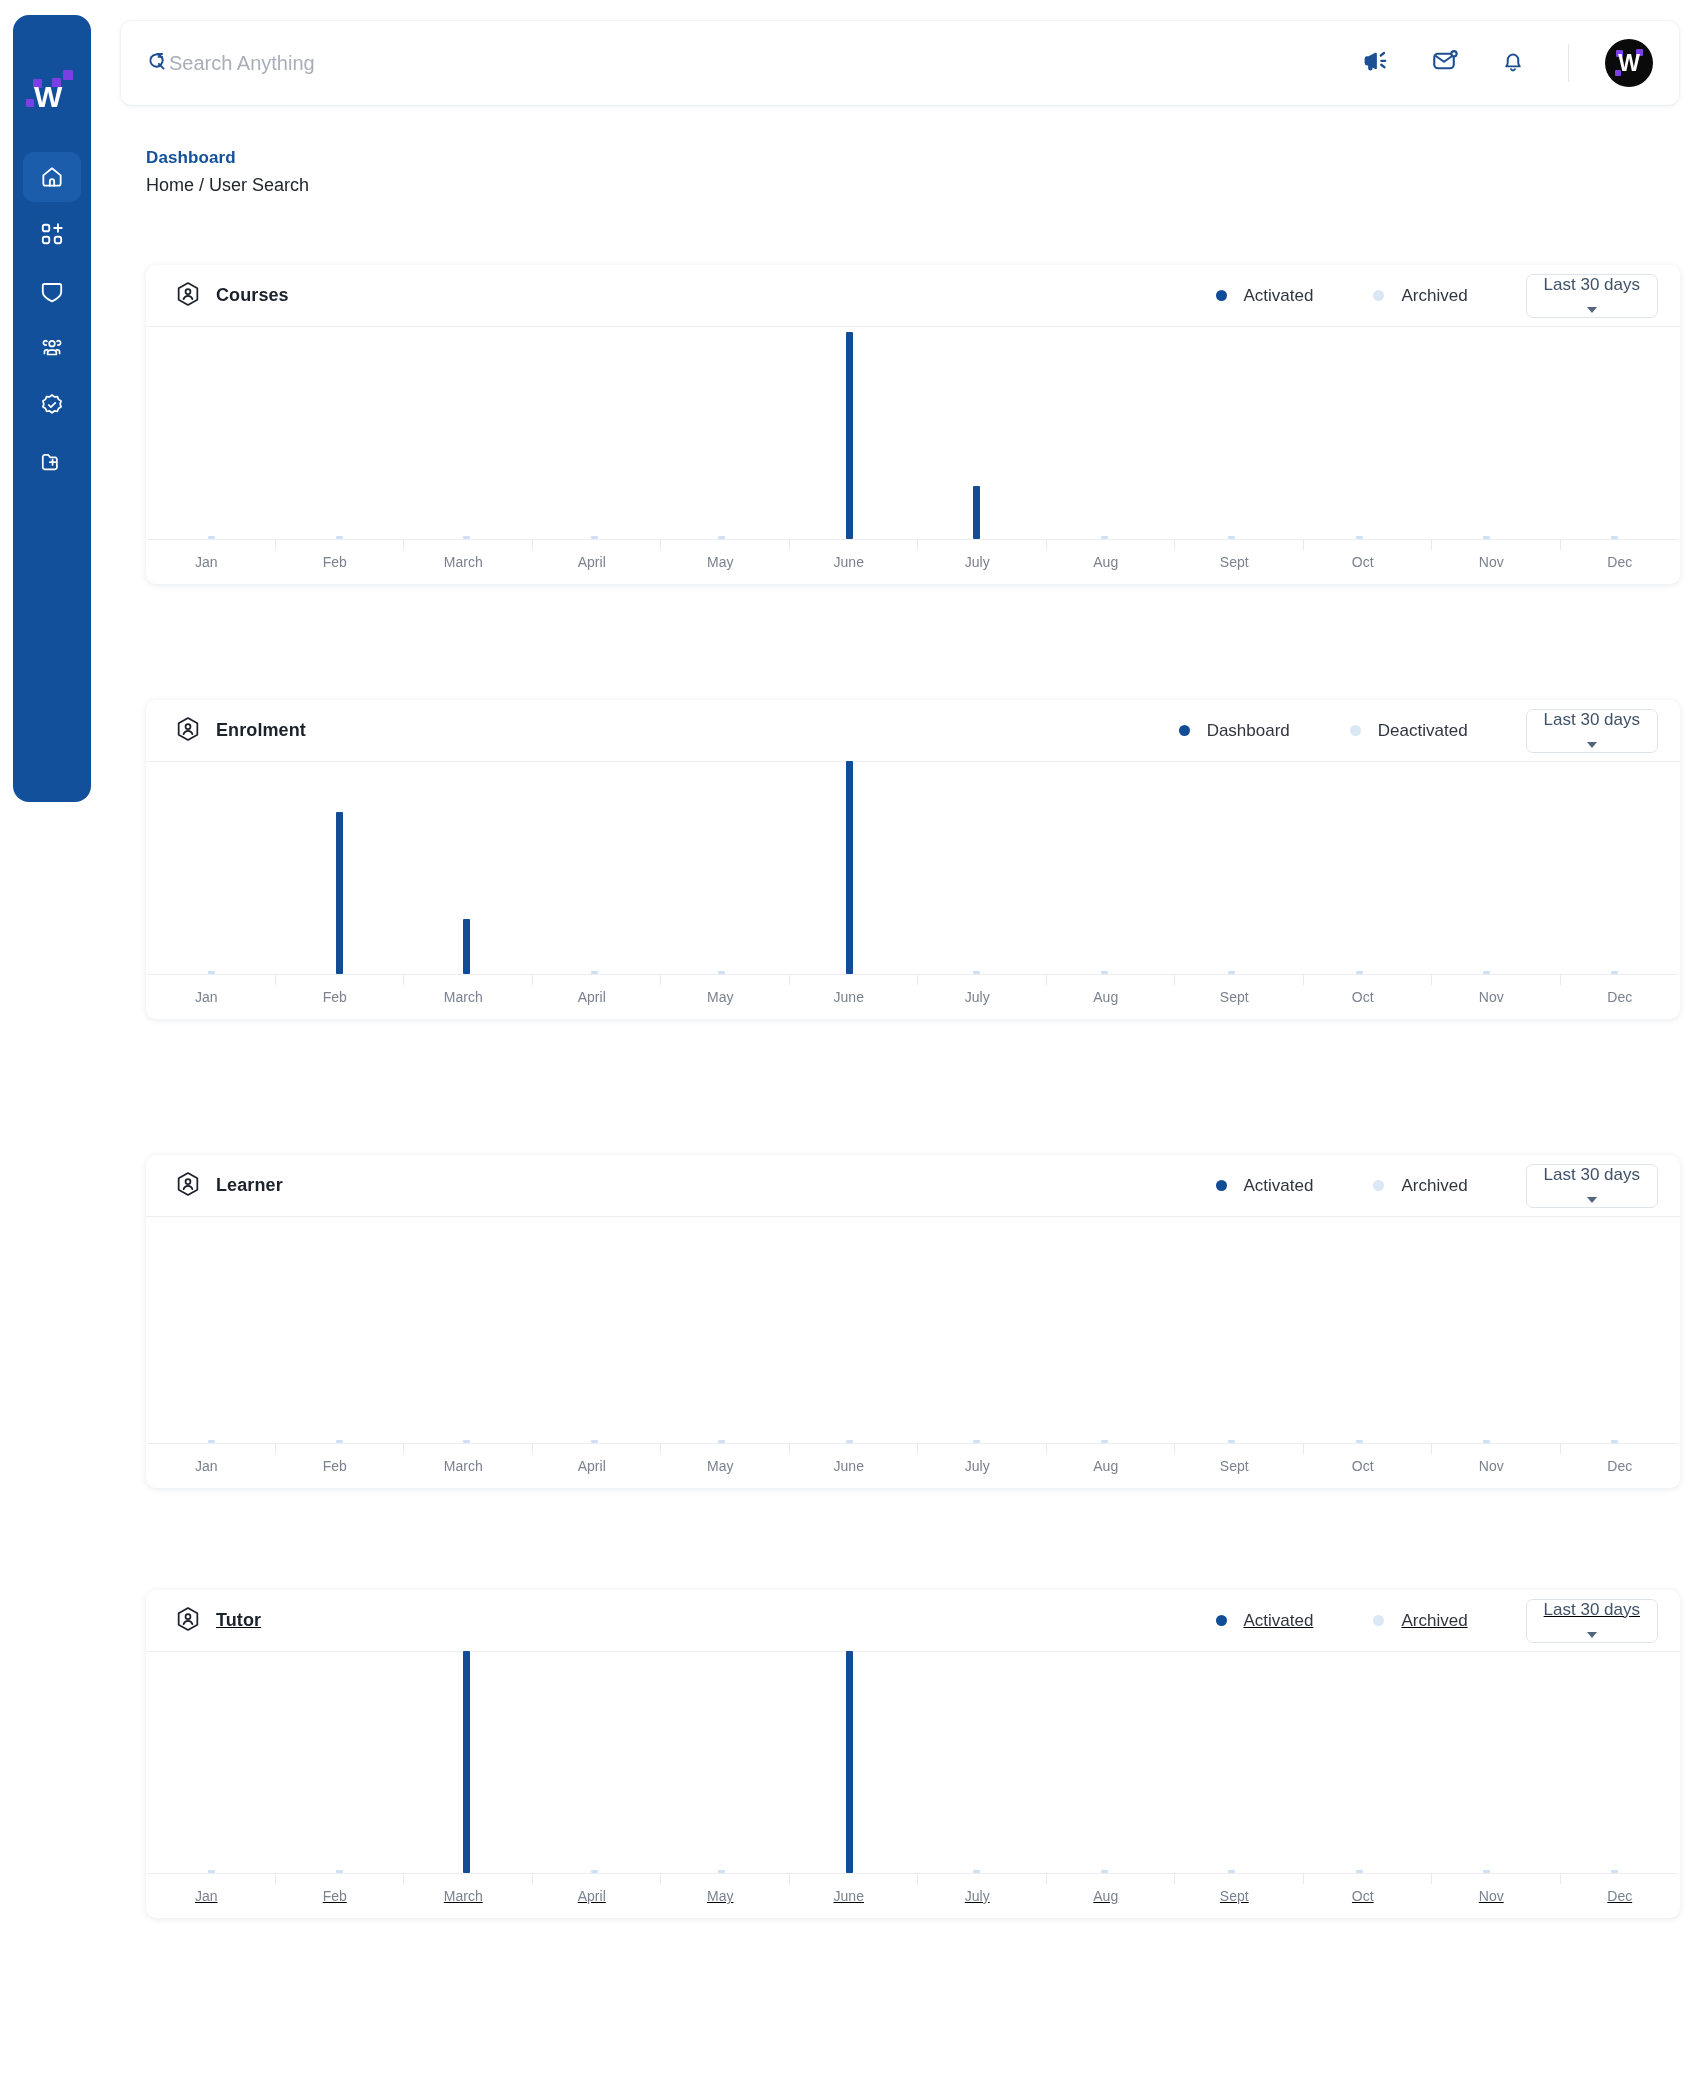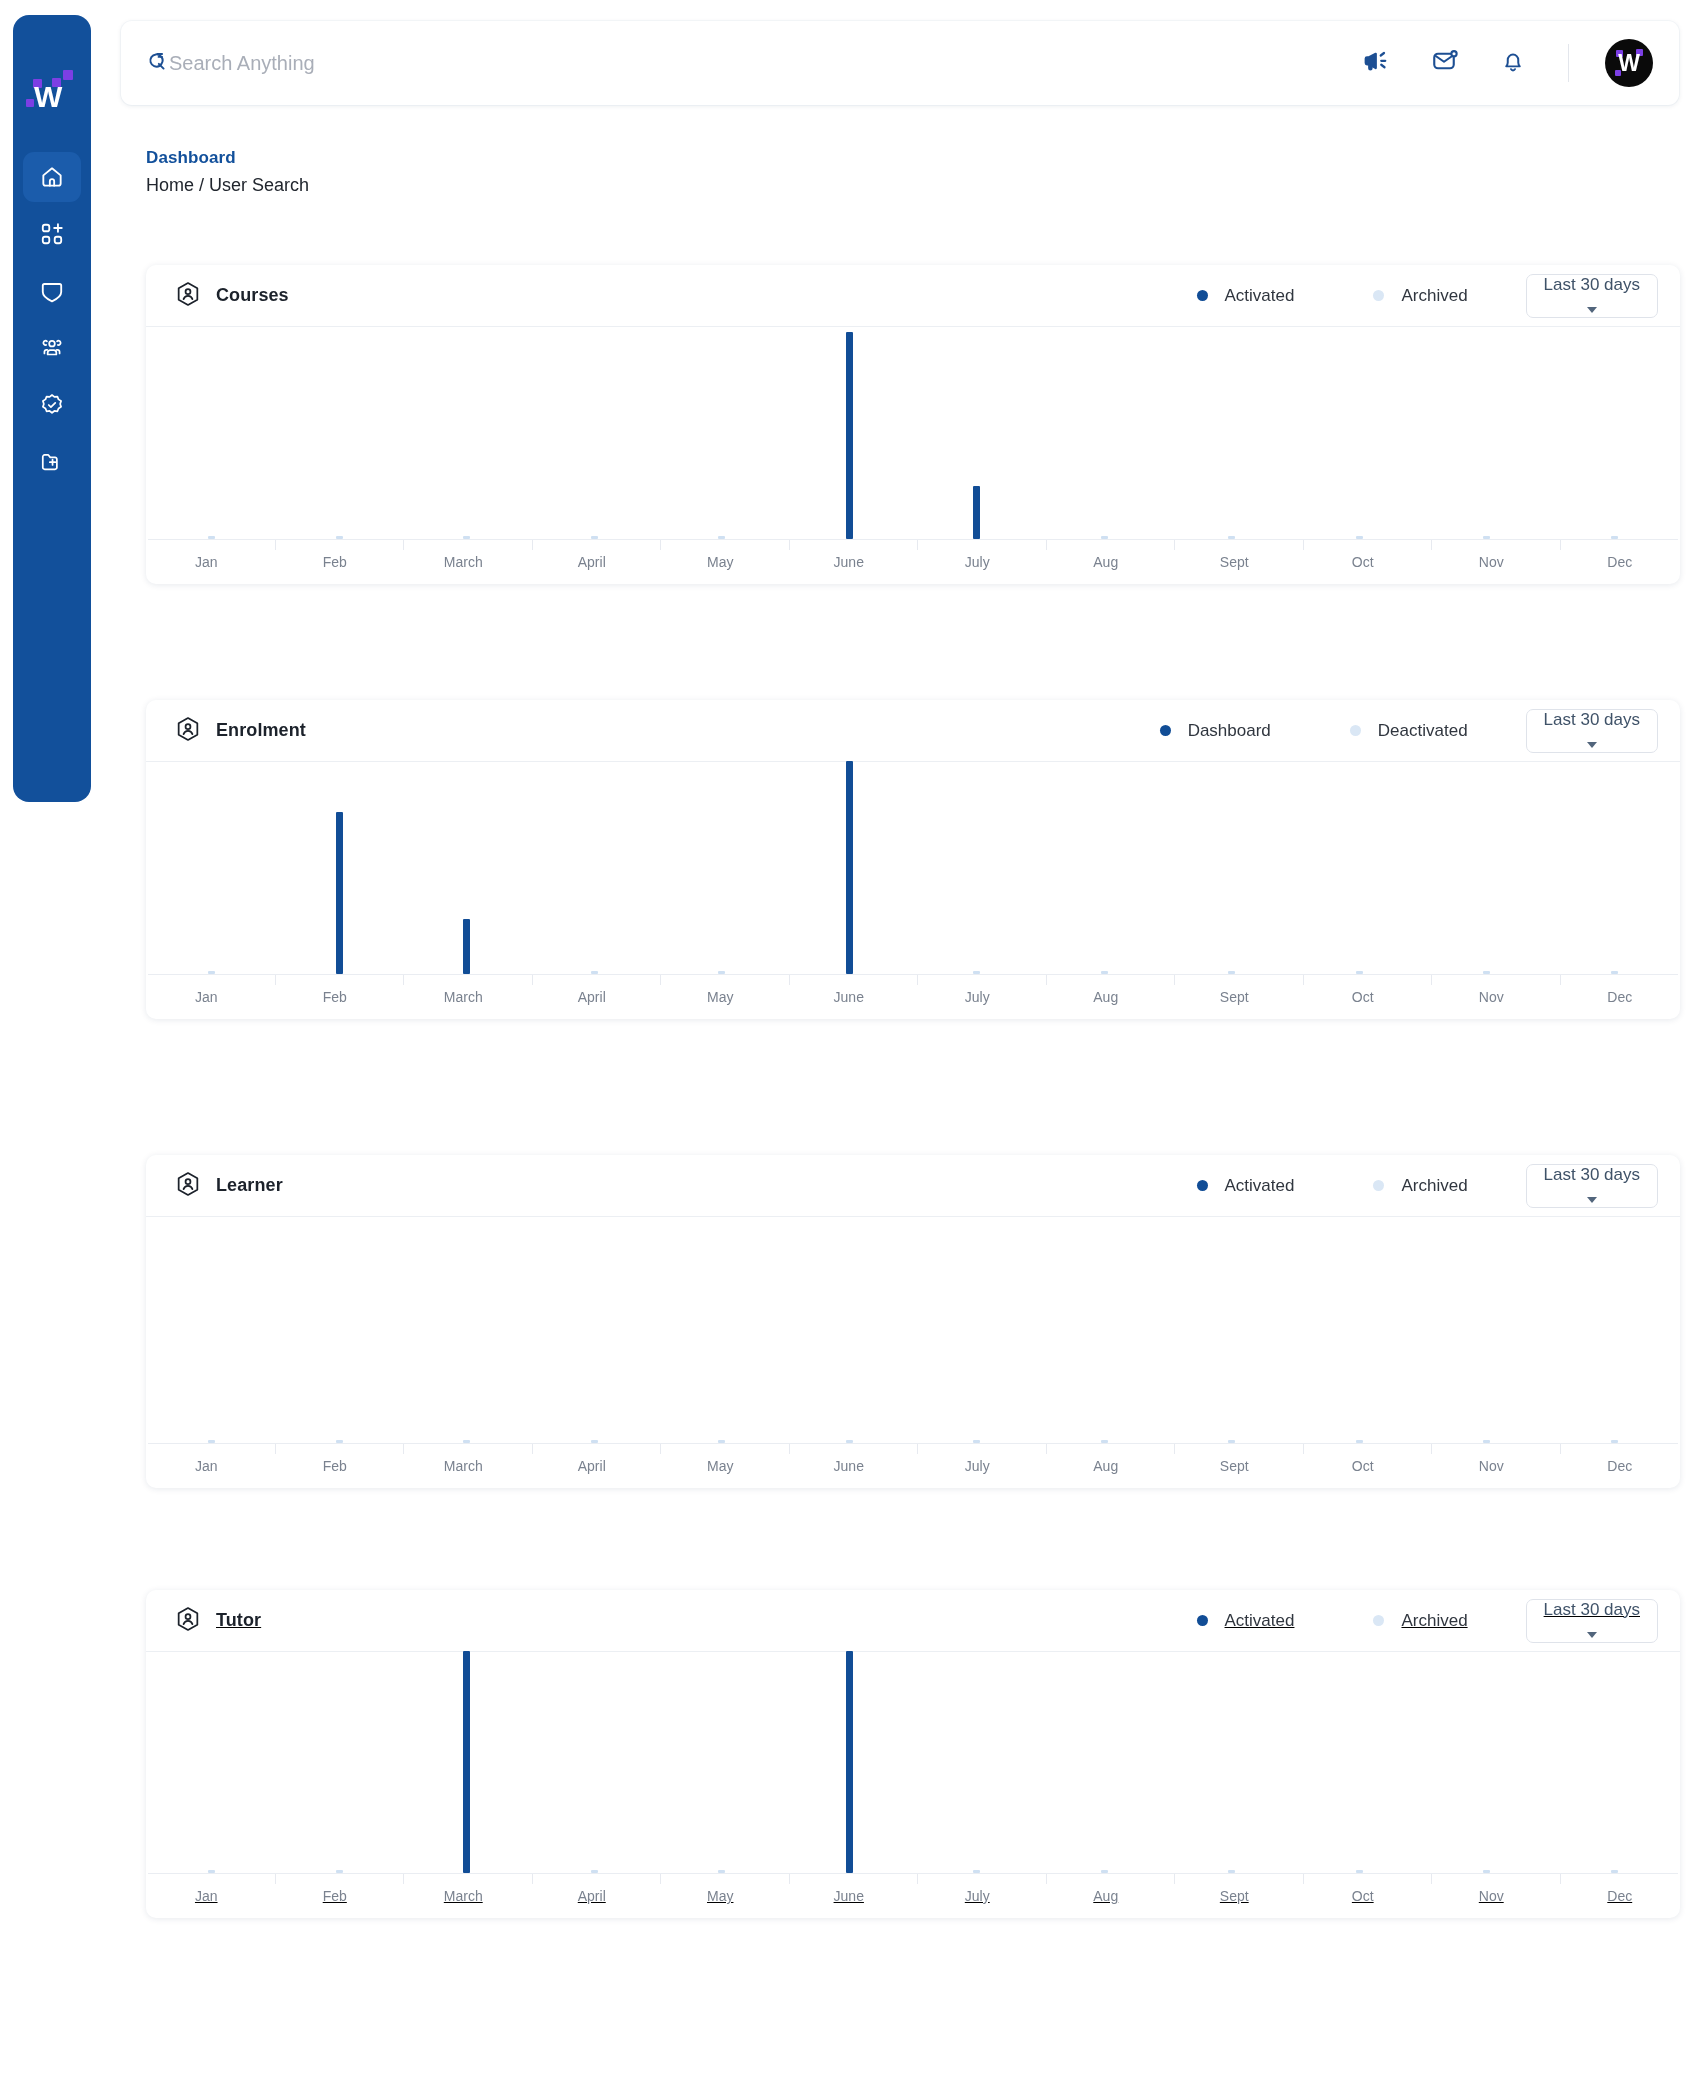--- a/index.html
+++ b/index.html
@@ -152,21 +152,21 @@
   }
   .card-title-wrap { display: flex; align-items: center; gap: 14px; }
   .card-title {
     font-size: 18px;
     font-weight: 700;
     color: #1c222b;
     letter-spacing: 0.1px;
   }
   .head-spacer { flex: 1; }
 
-  .legend { display: flex; align-items: center; gap: 79px; margin-right: 58px; }
+  .legend { display: flex; align-items: center; gap: 60px; margin-right: 58px; }
   .legend-item { display: flex; align-items: center; gap: 17px; }
   .legend-dot { width: 11px; height: 11px; border-radius: 50%; }
   .legend-label { font-size: 17px; color: #30363f; }
 
   .range-btn {
     display: flex; align-items: center; gap: 12px;
     height: 44px; padding: 0 17px;
     border: 1px solid #dfe3ea;
     border-radius: 7px;
     background: #fff;

